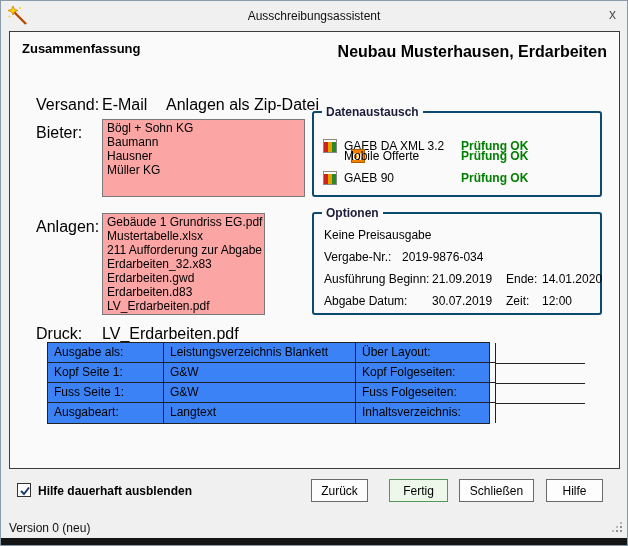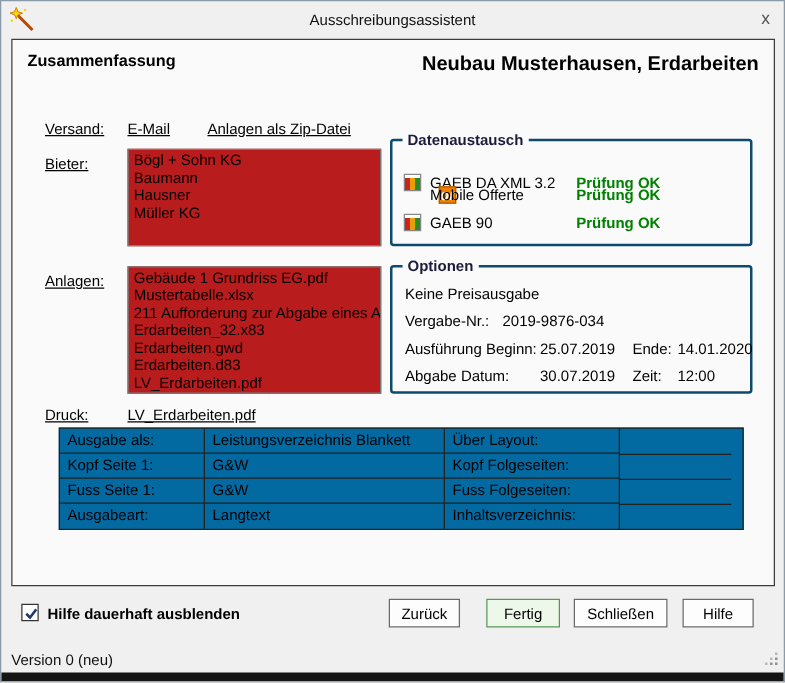--- a/index.html
+++ b/index.html
@@ -16,47 +16,47 @@
   .title{position:absolute;left:0;top:8px;width:100%;text-align:center;font-size:12px;color:#111;}
   .wand{position:absolute;left:6px;top:4px;width:22px;height:22px;}
   .close{position:absolute;right:11px;top:6px;font-size:14px;color:#555;cursor:pointer;line-height:14px;}
   
   .panel{
     position:absolute;left:8px;top:30px;width:611px;height:438px;
     background:#fafafa;border:1px solid #3c3c3c;
   }
   .hdr-left{position:absolute;left:12px;top:9px;font-size:13px;font-weight:bold;}
   .hdr-right{position:absolute;right:12px;top:11px;font-size:16px;font-weight:bold;}
-  .lbl{position:absolute;font-size:12px;text-decoration:underline;}
+  .lbl{position:absolute;font-size:16px;}
   
   .listbox{
-    position:absolute;background:#b91c1c;border:1px solid #7a7a7a;
+    position:absolute;background:#fca5a5;border:1px solid #7a7a7a;
     overflow:hidden;padding:1px 0;
   }
   .li{padding:0 4px;height:14px;line-height:14px;white-space:nowrap;}
   
   .group{
     position:absolute;border:2px solid #0c4a6e;border-radius:3px;
   }
   .group-title{
     position:absolute;top:-8px;left:8px;background:#fafafa;
     padding:0 4px;font-weight:bold;color:#1c1c3a;font-size:12px;
   }
   .dx-row{position:absolute;left:0;width:100%;height:16px;}
   .dx-icon{position:absolute;left:9px;top:0px;width:14px;height:14px;border:1px solid #888;background:#fff;overflow:hidden;}
   .gaeb-ico{background:linear-gradient(180deg,#fff 0 20%,transparent 20%),linear-gradient(90deg,#c22 0 34%,#e8a000 34% 67%,#2a8a2a 67%);}
   .mo-ico{background:#f08000;color:#fff;font-size:12px;font-weight:bold;font-style:italic;text-align:center;line-height:13px;border-color:#b05c00;margin-left:28px;}
   .dx-name{position:absolute;left:30px;top:0;line-height:15px;}
   .dx-status{position:absolute;left:115px;top:0;line-height:15px;color:#008000;font-weight:bold;margin-left:32px;}
   .opt-t{position:absolute;font-size:12px;}
   
   .tbl{
-    position:absolute;left:37px;top:310px;width:548px;
+    position:absolute;left:37px;top:310px;width:443px;
     display:grid;grid-template-columns:116px 192px 140px 89px;
-    grid-auto-rows:20px;border:1px solid #222;background:#0369a1;
+    grid-auto-rows:20px;border:1px solid #222;background:#3b82f6;
   }
   .cell{
     border-right:1px solid #222;border-bottom:1px solid #222;
     padding:0 6px;line-height:19px;white-space:nowrap;overflow:hidden;
   }
   .cell.lastcol{border-right:none;margin-top:20px;}
   .cell.lastrow{border-bottom:none;}
   
   .checkbox{
     position:absolute;left:16px;top:482px;width:14px;height:14px;
@@ -126,37 +126,37 @@
         <span class="dx-status">Prüfung OK</span>
       </div>
       <div class="dx-row" style="top:58px;">
         <span class="dx-icon gaeb-ico"></span>
         <span class="dx-name">GAEB 90</span>
         <span class="dx-status">Prüfung OK</span>
       </div>
     </div>
 
     <span class="lbl" style="left:26px;top:186px;">Anlagen:</span>
-    <div class="listbox" style="left:92px;top:181px;width:203px;height:102px;">
+    <div class="listbox" style="left:92px;top:181px;width:163px;height:102px;">
       <div class="li">Gebäude 1 Grundriss EG.pdf</div>
       <div class="li">Mustertabelle.xlsx</div>
       <div class="li">211 Aufforderung zur Abgabe eines Ang</div>
       <div class="li">Erdarbeiten_32.x83</div>
       <div class="li">Erdarbeiten.gwd</div>
       <div class="li">Erdarbeiten.d83</div>
       <div class="li">LV_Erdarbeiten.pdf</div>
     </div>
 
     <div class="group" style="left:302px;top:180px;width:290px;height:103px;">
       <span class="group-title">Optionen</span>
       <span class="opt-t" style="left:10px;top:14px;">Keine Preisausgabe</span>
       <span class="opt-t" style="left:10px;top:36px;">Vergabe-Nr.:</span>
       <span class="opt-t" style="left:88px;top:36px;">2019-9876-034</span>
       <span class="opt-t" style="left:10px;top:58px;">Ausführung Beginn:</span>
-      <span class="opt-t" style="left:118px;top:58px;">25.07.2019</span>
+      <span class="opt-t" style="left:118px;top:58px;">21.09.2019</span>
       <span class="opt-t" style="left:192px;top:58px;">Ende:</span>
       <span class="opt-t" style="left:228px;top:58px;">14.01.2020</span>
       <span class="opt-t" style="left:10px;top:80px;">Abgabe Datum:</span>
       <span class="opt-t" style="left:118px;top:80px;">30.07.2019</span>
       <span class="opt-t" style="left:192px;top:80px;">Zeit:</span>
       <span class="opt-t" style="left:228px;top:80px;">12:00</span>
     </div>
 
     <span class="lbl" style="left:26px;top:293px;">Druck:</span>
     <span class="lbl" style="left:92px;top:293px;">LV_Erdarbeiten.pdf</span>

